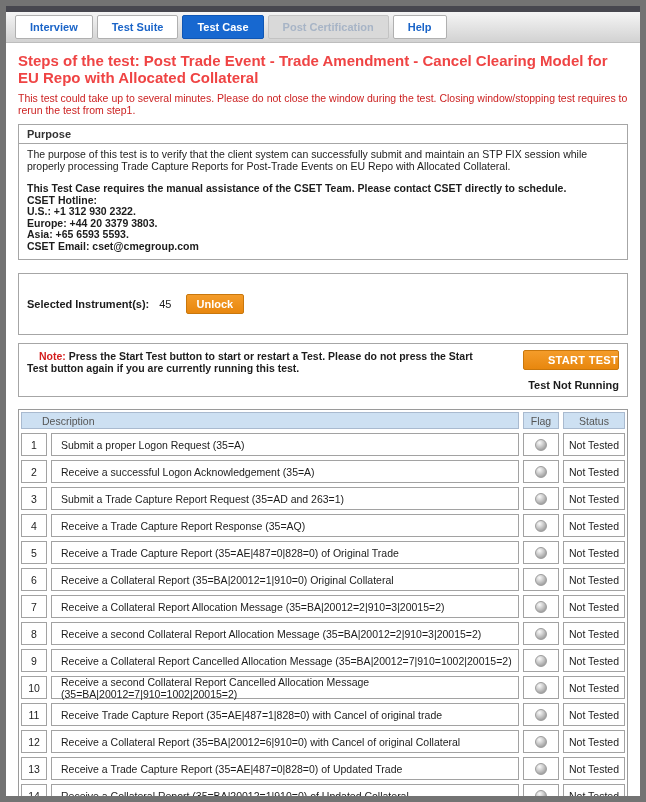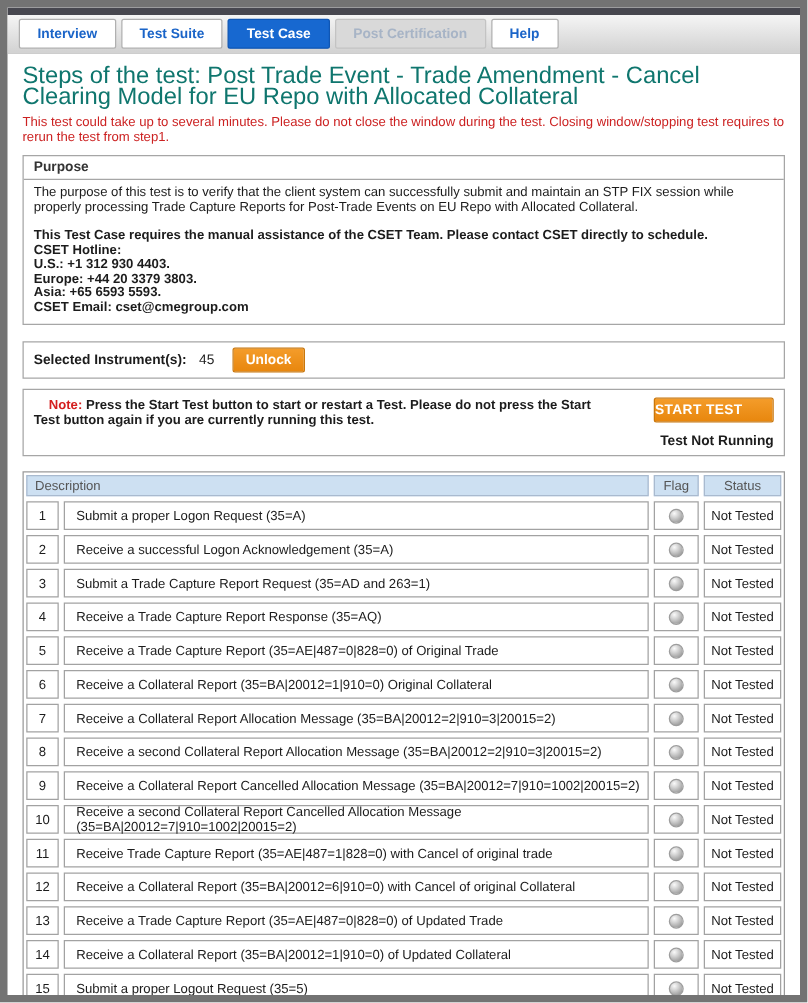--- a/index.html
+++ b/index.html
@@ -17,59 +17,59 @@
   }
   .tab{
     font-size:11px; font-weight:bold; color:#1a64c8;
     background:#fff; border:1px solid #b0b0b0; border-radius:2px;
     padding:5px 14px; margin-right:4px; cursor:pointer; white-space:nowrap;
   }
   .tab.active{ background:#1768d0; border-color:#0f56b4; color:#fff; }
   .tab.disabled{ background:#d9d9d9; border-color:#c3c3c3; color:#a7b4c6; cursor:default; }
   .content{ padding:6px 12px 0 12px; }
   .page-title{
-    color:#0f766e; font-size:19px; line-height:17px; font-weight:normal;
+    color:#ef4444; font-size:15px; line-height:17px; font-weight:bold;
     margin:3px 0 6px 0; width:600px;
   }
   .warning{ color:#cc2222; font-size:10.5px; margin-bottom:8px; }
   .box{ border:1px solid #a6a6a6; background:#fff; }
   .purpose-head{
     font-size:11px; font-weight:bold; color:#333;
     padding:3px 8px; border-bottom:1px solid #a6a6a6;
   }
   .purpose-body{ padding:5px 8px 7px 8px; font-size:10.5px; line-height:11.5px; color:#1c1c1c; }
   .purpose-body .para{ width:595px; }
   .purpose-body .spacer{ height:11px; }
   .purpose-body .bold-line{ font-weight:bold; }
   .instruments{
-    margin-top:13px; padding:4px 8px; display:flex; align-items:center;
+    margin-top:13px; padding:20px 8px; display:flex; align-items:center;
   }
   .instruments .lbl{ font-size:11px; font-weight:bold; color:#1c1c1c; }
   .instruments .cnt{ font-size:11px; color:#1c1c1c; margin:0 14px 0 10px; }
   .btn-orange{
     display:inline-block; background:linear-gradient(#f49c2a,#e8870e);
     border:1px solid #c9770c; border-radius:2px; color:#fff;
     font-family:"Liberation Sans",sans-serif; font-size:11px; font-weight:bold;
-    padding:3px 10px; cursor:pointer; text-align:left;
+    padding:3px 10px; cursor:pointer; text-align:right;
   }
   .note-box{ margin-top:8px; padding:6px 8px 5px 8px; display:flex; min-height:43px; }
   .note-text{ width:452px; font-size:10.5px; line-height:12px; font-weight:bold; color:#1c1c1c; }
   .note-text .note-prefix{ color:#d41f1f;padding-left:12px; }
   .note-right{ margin-left:auto; display:flex; flex-direction:column; align-items:flex-end; }
   .note-right .btn-orange{ width:96px; padding:3px 0; letter-spacing:0.3px; }
   .test-status{ font-size:11px; font-weight:bold; color:#1c1c1c; margin-top:9px; }
   .steps-table{ margin-top:12px; border:1px solid #9a9a9a; padding:2px; }
   .trow{
     display:grid; grid-template-columns:26px 1fr 36px 62px; gap:4px;
     margin-bottom:4px;
   }
   .trow:last-child{ margin-bottom:0; }
   .hcell{
     background:#cde0f2; border:1px solid #a9bacf; color:#555;
-    font-size:10.5px; padding:2px 6px; height:17px; display:flex; align-items:center;
+    font-size:10.5px; padding:2px 20px; height:17px; display:flex; align-items:center;
   }
   .hcell.span2{ grid-column:1 / 3; }
   .hcell.center{ justify-content:center; padding:2px 16px; }
   .cell{
     border:1px solid #a2a2a2; background:#fff; height:23px;
     display:flex; align-items:center; font-size:10.5px; color:#1c1c1c;
   }
   .cell.num{ justify-content:center; }
   .cell.desc{ padding-left:9px; }
   .cell.flag{ justify-content:center; }
@@ -99,21 +99,21 @@
     <div class="warning">This test could take up to several minutes. Please do not close the window during the test. Closing window/stopping test requires to rerun the test from step1.</div>
 
     <div class="box">
       <div class="purpose-head">Purpose</div>
       <div class="purpose-body">
         <div class="para">The purpose of this test is to verify that the client system can successfully submit and maintain an STP FIX session while properly processing Trade Capture Reports for Post-Trade Events on EU Repo with Allocated Collateral.</div>
         <div class="spacer"></div>
         <div id="purpose-bold-lines">
             <div class="bold-line">This Test Case requires the manual assistance of the CSET Team. Please contact CSET directly to schedule.</div>
             <div class="bold-line">CSET Hotline:</div>
-            <div class="bold-line">U.S.: +1 312 930 4403.</div>
+            <div class="bold-line">U.S.: +1 312 930 2322.</div>
             <div class="bold-line">Europe: +44 20 3379 3803.</div>
             <div class="bold-line">Asia: +65 6593 5593.</div>
             <div class="bold-line">CSET Email: cset@cmegroup.com</div>
           </div>
       </div>
     </div>
 
     <div class="box instruments">
       <span class="lbl">Selected Instrument(s):</span>
       <span class="cnt">45</span>

